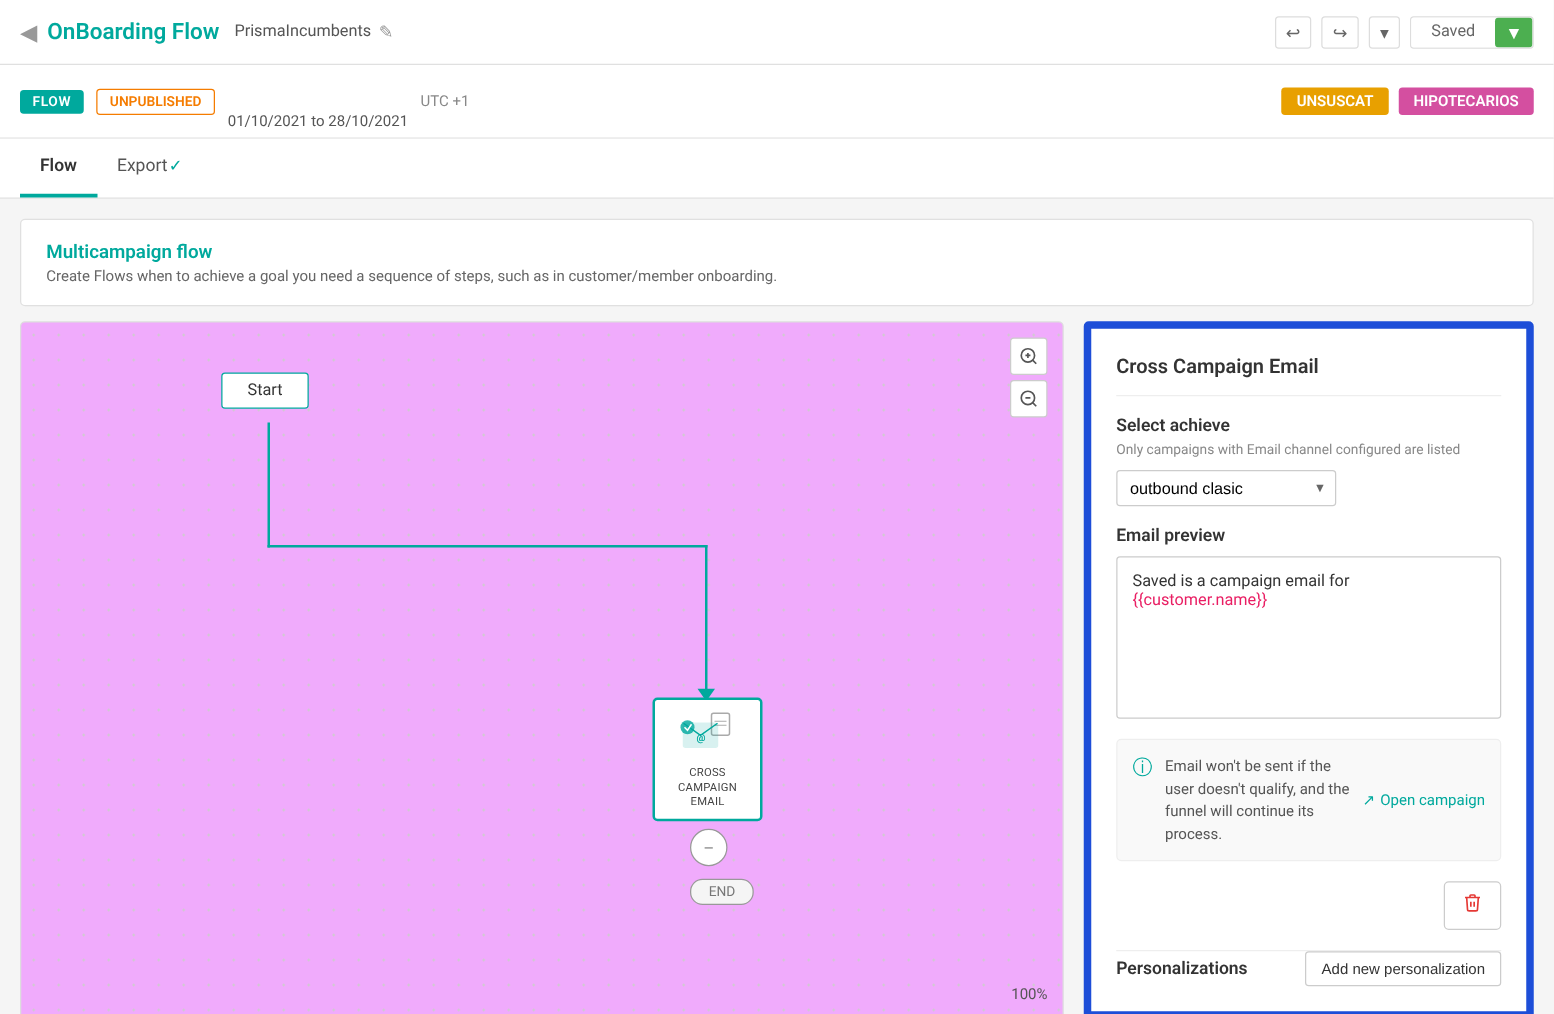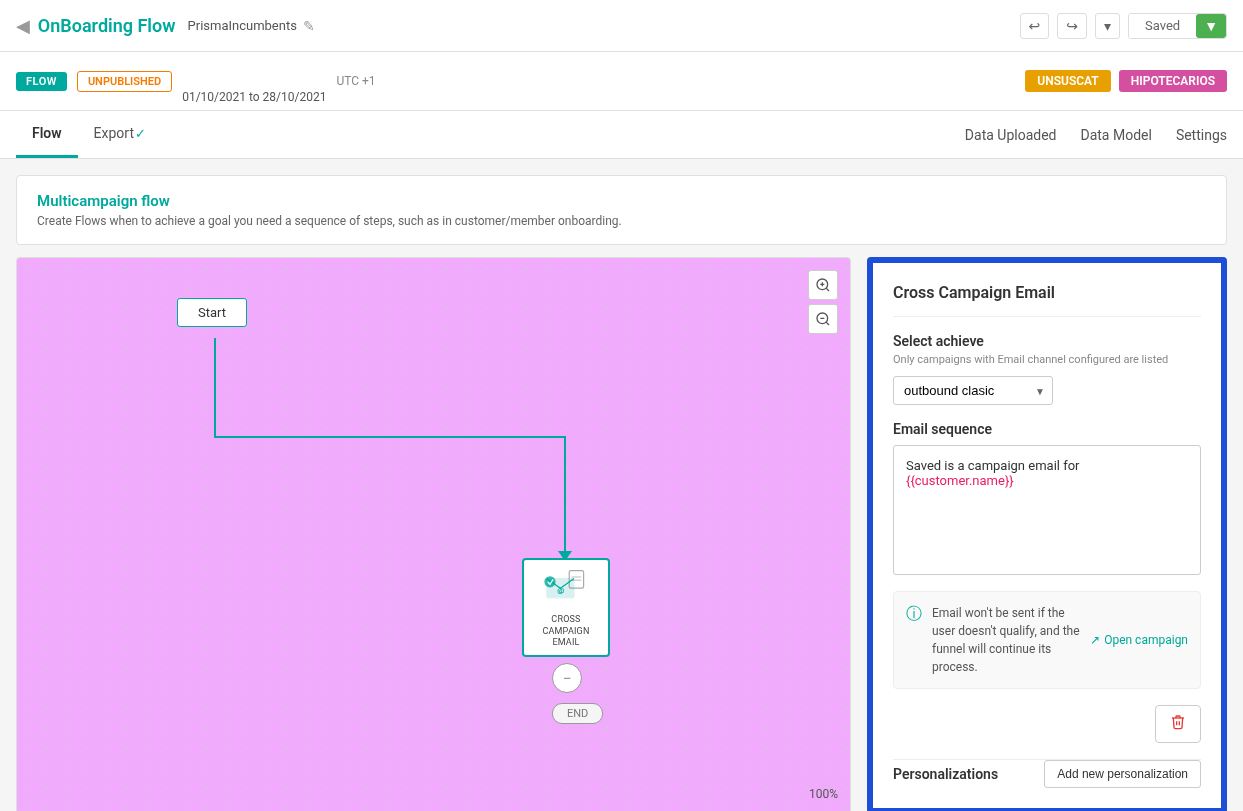--- a/index.html
+++ b/index.html
@@ -51,21 +51,21 @@
     .node-icons { position: relative; height: 42px; display: flex; align-items: center; justify-content: center; margin-bottom: 4px; }
     .node-label { font-size: 9px; color: #444; letter-spacing: 0.2px; line-height: 1.3; text-transform: uppercase; }
     .end-connector { position: absolute; top: 405px; left: 535px; width: 30px; height: 30px; border: 1px solid #999; border-radius: 50%; background: #fff; display: flex; align-items: center; justify-content: center; color: #999; font-size: 16px; cursor: pointer; }
     .end-node { position: absolute; top: 445px; left: 535px; border: 1px solid #999; border-radius: 10px; padding: 3px 14px; background: #f5f5f5; color: #777; font-size: 11px; }
 
     
     .right-panel { width: 360px; background: #fff; border: 6px solid #1d4ed8; border-radius: 4px; padding: 20px; overflow-y: auto; }
     .panel-title { font-size: 16px; font-weight: 600; color: #333; padding-bottom: 14px; border-bottom: 1px solid #eee; margin-bottom: 16px; }
     .panel-section-label { font-size: 14px; font-weight: 600; color: #333; margin-bottom: 4px; }
     .panel-section-desc { font-size: 11px; color: #888; margin-bottom: 10px; }
-    .select-wrapper { position: relative; display: inline-block; width: 160px; }
+    .select-wrapper { position: relative; display: inline-block; width: 176px; }
     .select-wrapper select { width: 100%; border: 1px solid #ccc; border-radius: 3px; padding: 6px 28px 6px 10px; font-size: 13px; appearance: none; background: #fff; cursor: pointer; }
     .select-wrapper::after { content: '▼'; position: absolute; right: 8px; top: 50%; transform: translateY(-50%); font-size: 10px; color: #666; pointer-events: none; }
     .email-preview-label { font-size: 14px; font-weight: 600; color: #333; margin: 16px 0 8px; }
     .email-preview-box { border: 1px solid #ccc; border-radius: 3px; padding: 12px; min-height: 130px; margin-bottom: 16px; font-size: 13px; }
     .preview-text { color: #333; }
     .info-notice { display: flex; gap: 10px; background: #f9f9f9; border: 1px solid #eee; border-radius: 4px; padding: 12px; margin-bottom: 16px; }
     .info-notice-icon { color: #00a99d; font-size: 16px; flex-shrink: 0; }
     .info-notice-text { font-size: 12px; color: #555; line-height: 1.5; }
     .open-campaign-link { color: #00a99d; font-size: 12px; cursor: pointer; text-decoration: none; display: flex; align-items: center; gap: 4px; margin-left: auto; flex-shrink: 0; }
     .delete-btn-container { display: flex; justify-content: flex-end; margin-bottom: 16px; }
@@ -107,25 +107,20 @@
   </div>
 </div>
 
 <div class="nav-tabs">
   <div class="nav-tab active">
     <span>Flow</span>
   </div>
   <div class="nav-tab" style="display:flex;align-items:center;gap:1px;">
     <span>Export</span>
     <span style="color:#00a99d;font-size:13px;">✓</span>
-  </div>
-  <div class="nav-tabs-right">
-    <span class="nav-link">Data Uploaded</span>
-    <span class="nav-link">Data Model</span>
-    <span class="nav-link">Settings</span>
   </div>
 </div>
 
 <div style="padding: 16px;">
 
   <div class="info-box">
     <div class="info-box-title">Multicampaign flow</div>
     <div class="info-box-desc">Create Flows when to achieve a goal you need a sequence of steps, such as in customer/member onboarding.</div>
   </div>
 
@@ -197,21 +192,21 @@
 
       <div class="panel-section-label">Select achieve</div>
       <div class="panel-section-desc">Only campaigns with Email channel configured are listed</div>
 
       <div class="select-wrapper">
         <select>
           <option>outbound clasic</option>
         </select>
       </div>
 
-      <div class="email-preview-label">Email sequence</div>
+      <div class="email-preview-label">Email preview</div>
 
       <div class="email-preview-box">
         <span class="preview-text">Saved is a campaign email for</span>
         <span style="color:#e91e63;">{{customer.name}}</span>
       </div>
 
       <div class="info-notice">
         <span class="info-notice-icon">ⓘ</span>
         <span class="info-notice-text">Email won't be sent if the user doesn't qualify, and the funnel will continue its process.</span>
         <a class="open-campaign-link">

